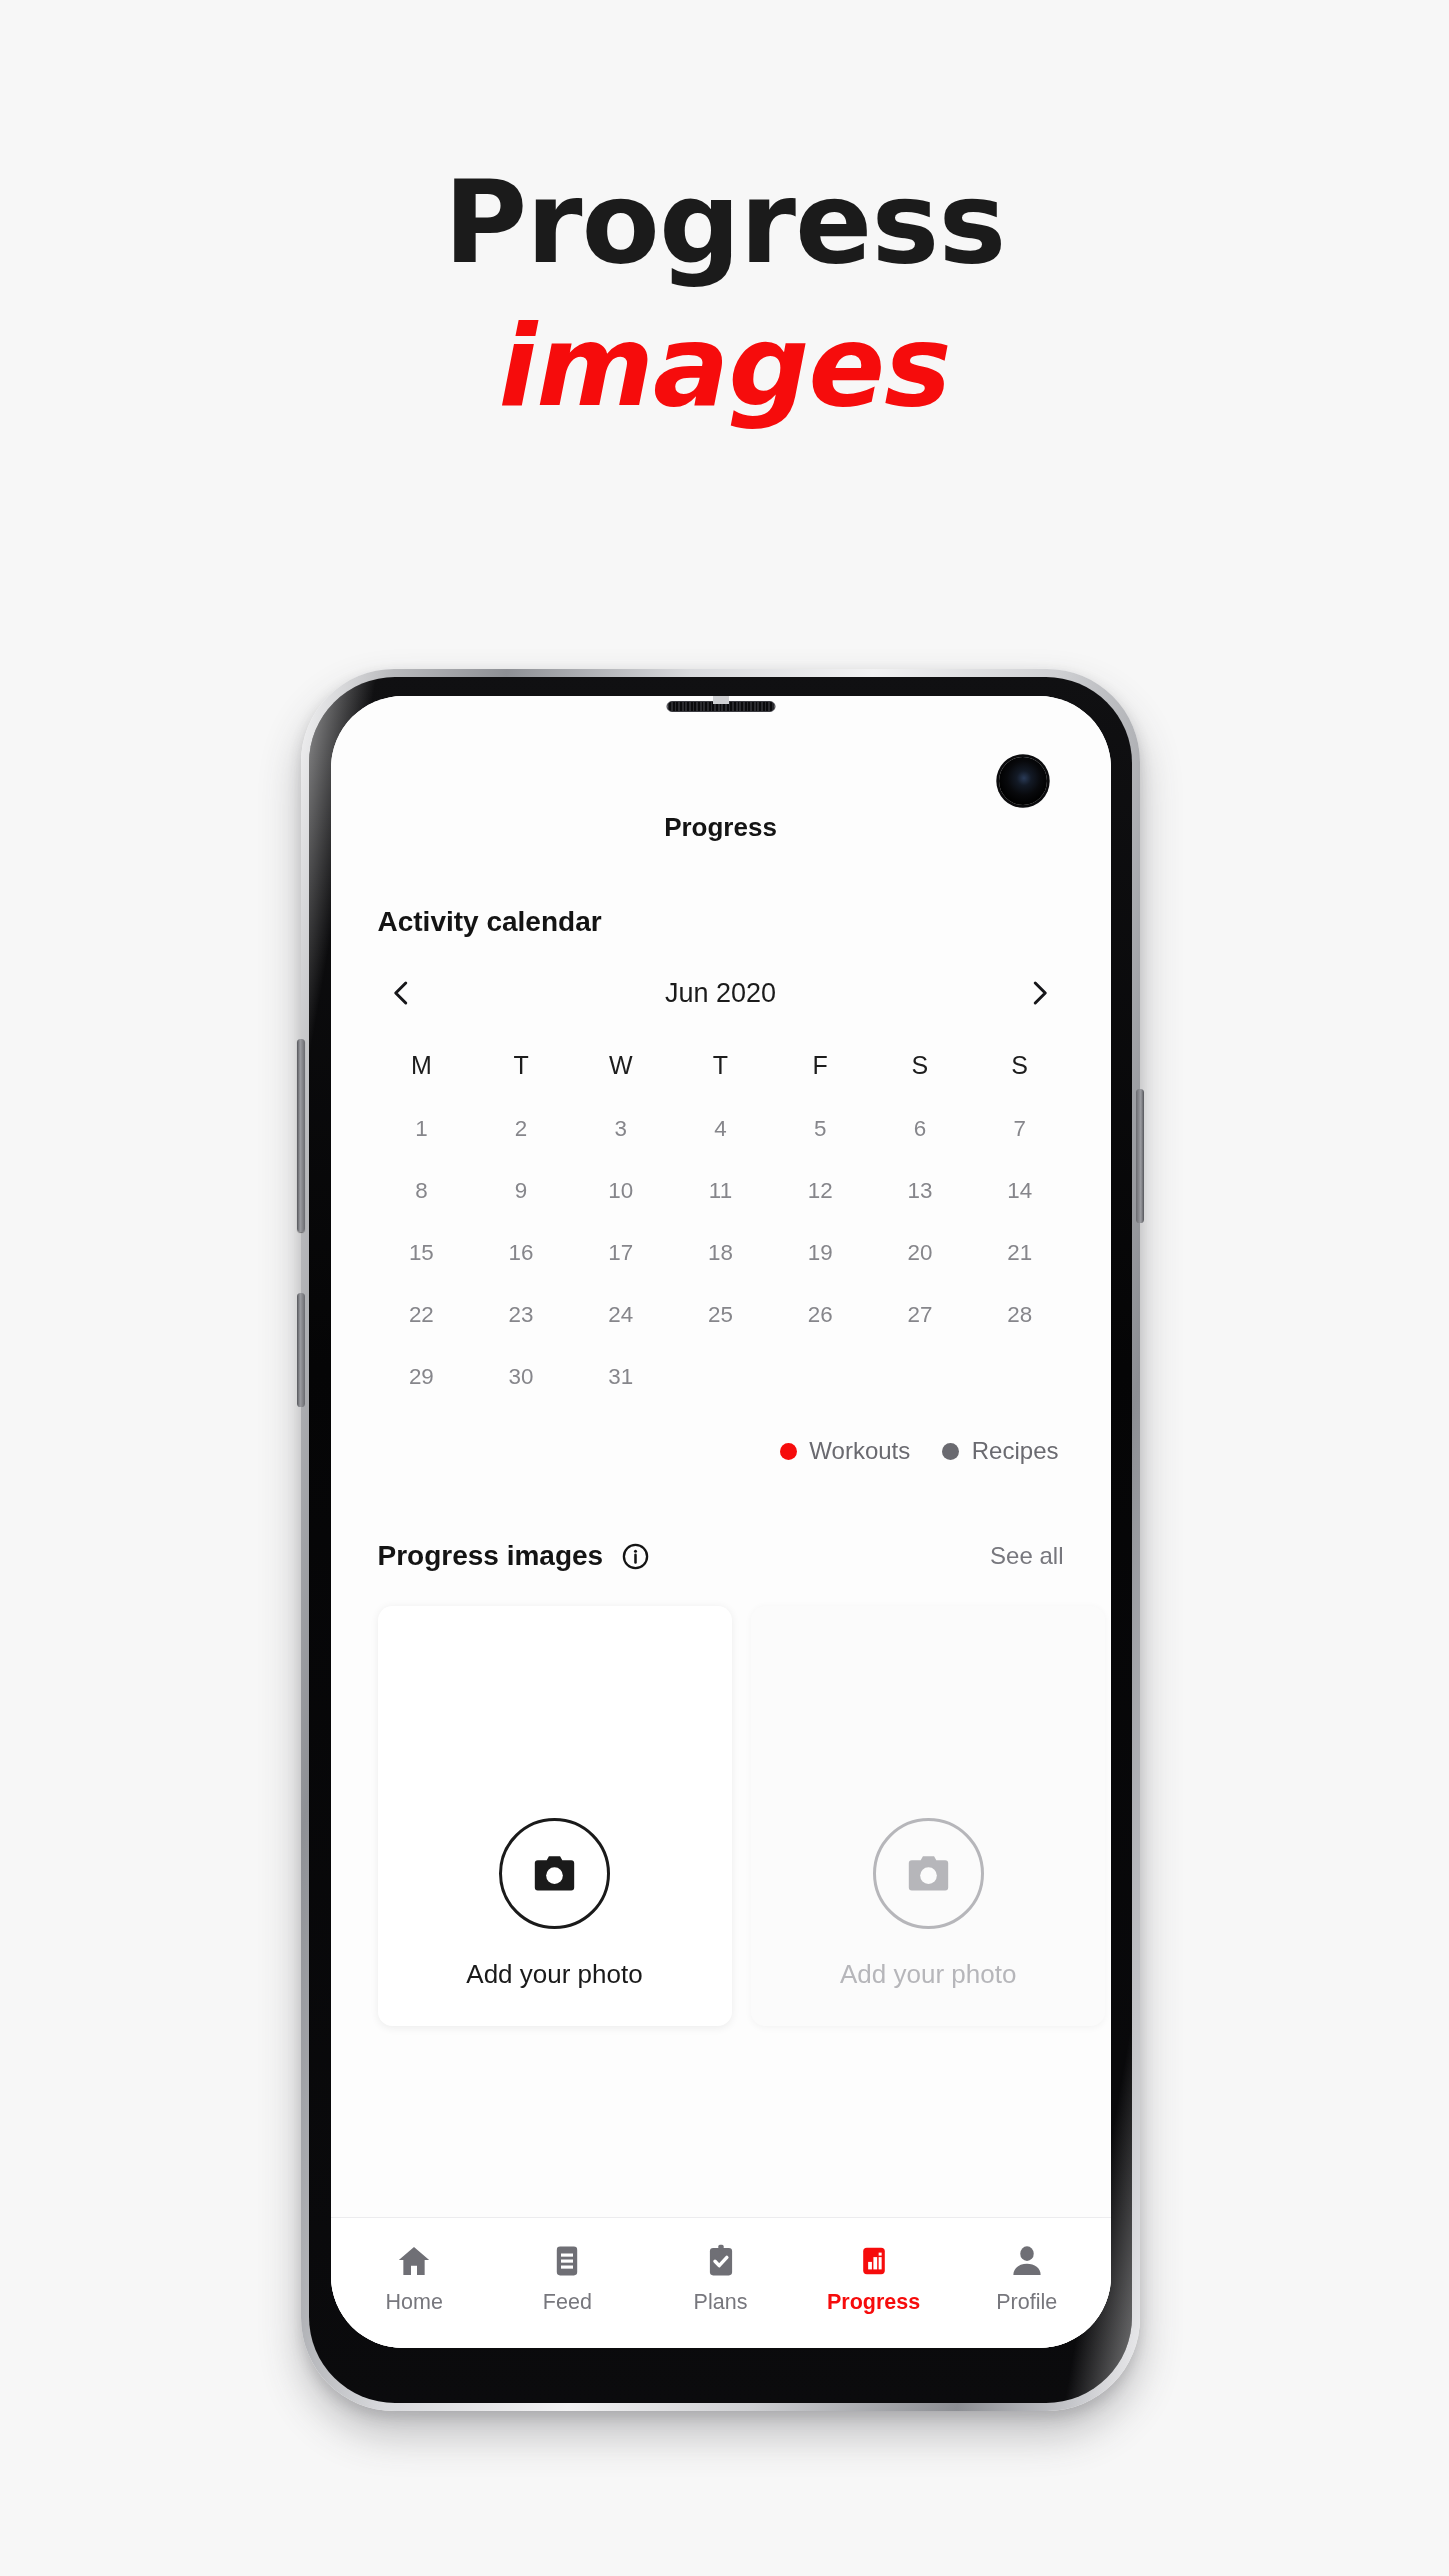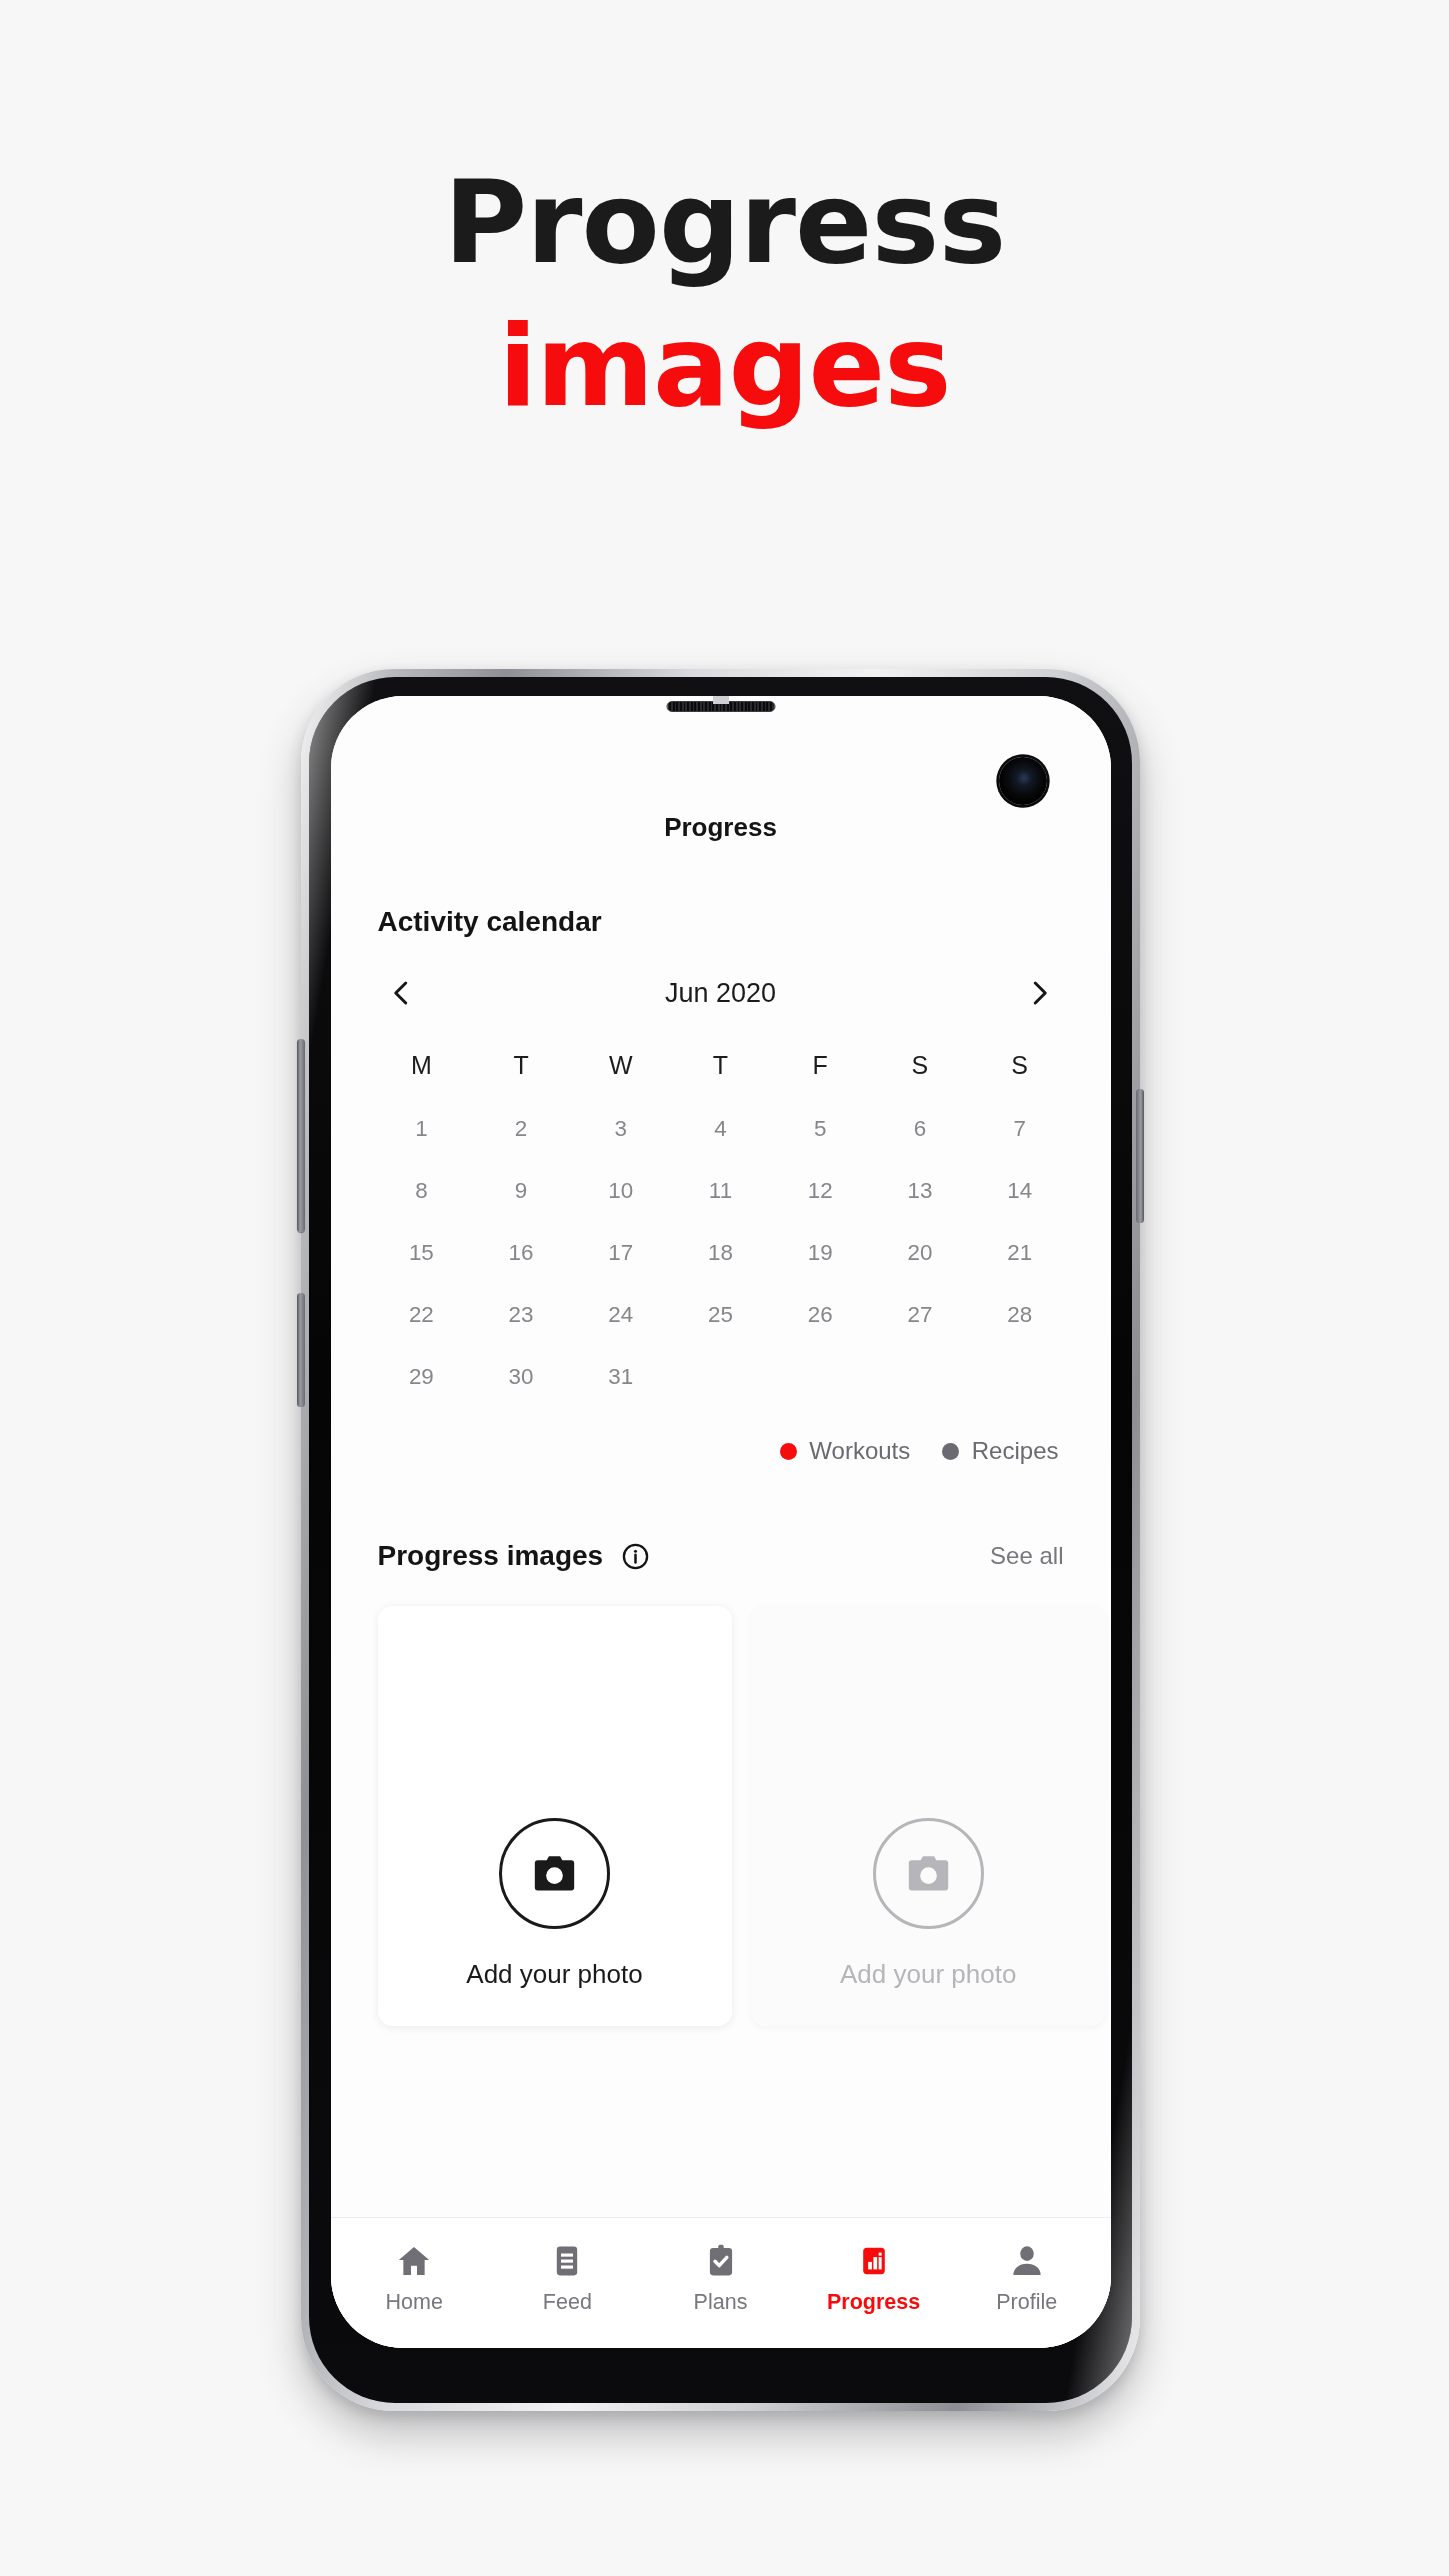--- a/index.html
+++ b/index.html
@@ -16,21 +16,21 @@
     position:absolute; left:0; top:166px; width:1449px;
     text-align:center; line-height:1.0;
   }
   .head-line{
     font-family:"DejaVu Sans", sans-serif;
     font-weight:700;
     font-size:113px;
     letter-spacing:-0.9px;
   }
   .head-line.one{ color:#1b1b1b; font-size:114px; }
-  .head-line.two{ color:#f60c0c; font-size:113px; margin-top:30px; }
+  .head-line.two{ color:#f60c0c; font-size:113px; margin-top:30px;font-style:italic; }
 
   
   #phone-device{
     position:absolute;
     left:301px; top:669px;
     width:839px; height:1742px;
   }
 
   
   .phone-rail{

